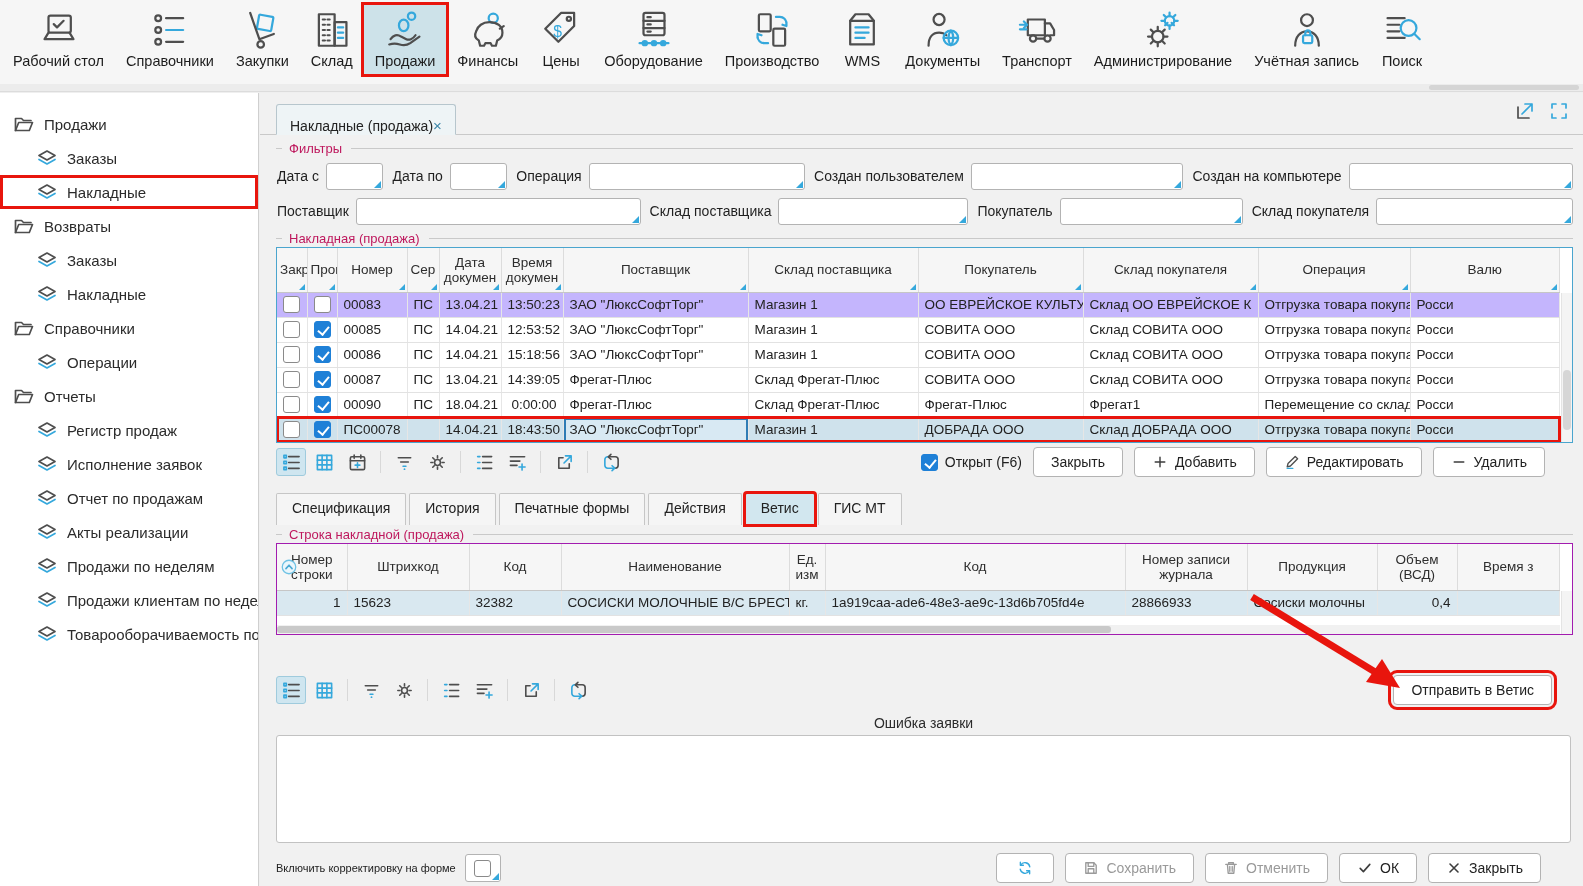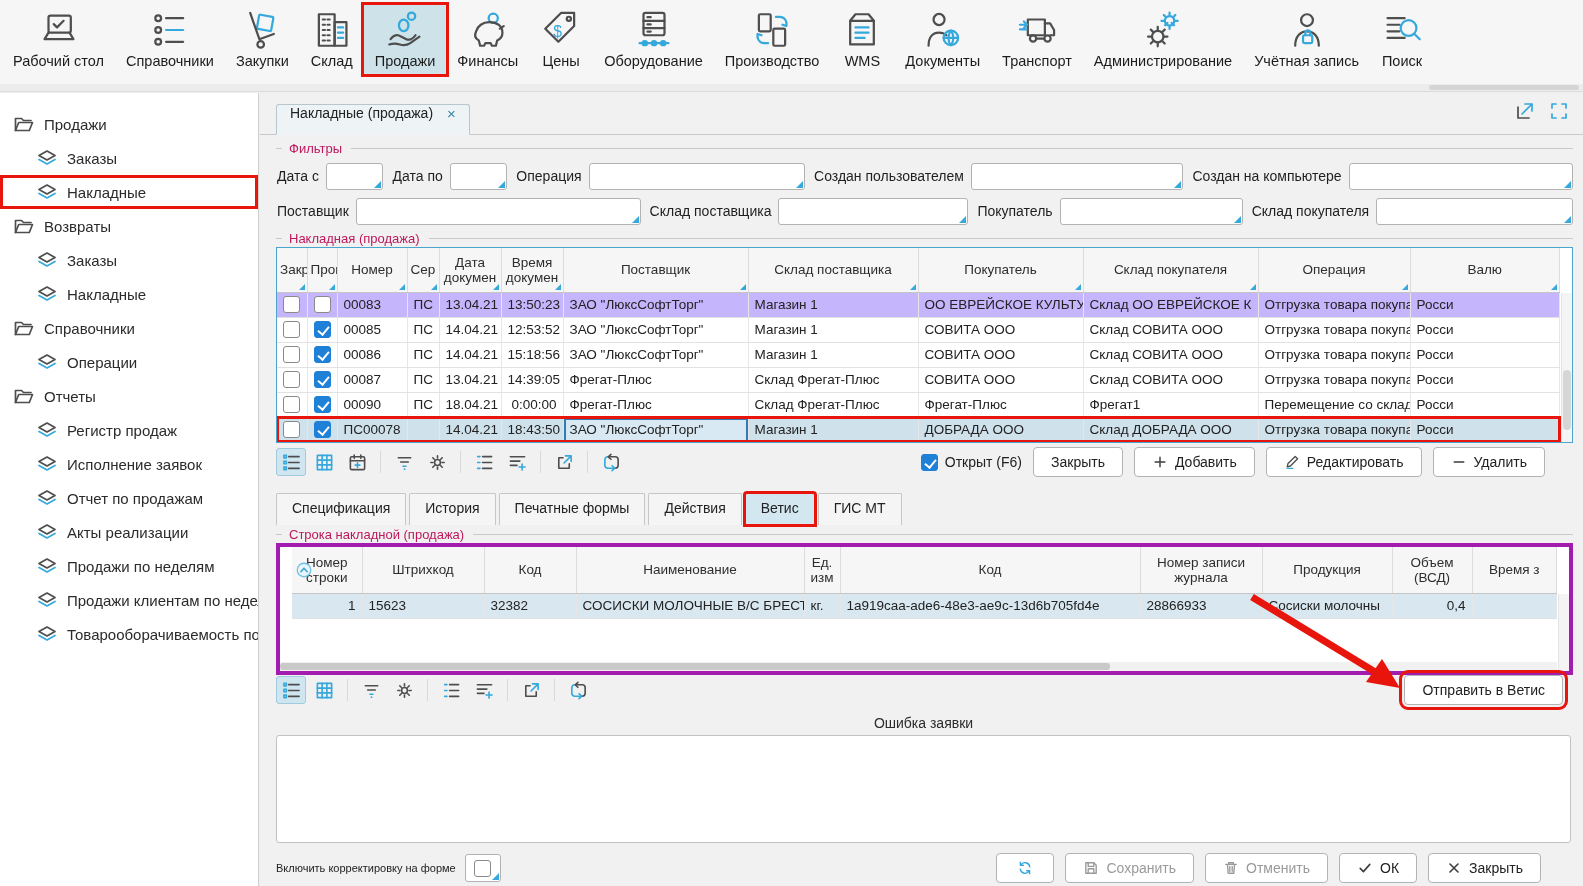--- a/index.html
+++ b/index.html
@@ -44,21 +44,21 @@
   .tree-row.item { padding-left: 36px; }
   .tree-row .icon svg { width: 22px; height: 22px; }
   .tree-row.annotated { outline-offset: -3px; }
 
   
   #main { position: absolute; top: 93px; left: 260px; width: 1323px; bottom: 0; background: #f1f1f1; }
 
   #doc-tabbar { position: absolute; top: 0; left: 0; right: 0; height: 42px; border-bottom: 1px solid #c9c9c9; }
   .doc-tab {
     position: absolute; left: 16px; bottom: -1px; height: 31px;
-    display: flex; gap: 14px; align-items: flex-start; padding: 0 13px;
+    display: flex; gap: 0; align-items: flex-end; padding: 0 13px;
     background: #eef4f6; border: 1px solid #b7c6cd; border-bottom: 1px solid #eef4f6;
     border-radius: 3px 3px 0 0; font-size: 14px; cursor: pointer;
   }
   .doc-tab .close { color: #3b86a8; font-size: 15px; cursor: pointer; }
   #win-icons { position: absolute; right: 14px; top: 8px; display: flex; gap: 14px; }
   #win-icons .icon { cursor: pointer; }
   #win-icons .icon svg { width: 20px; height: 20px; }
 
   .groupbox { position: absolute; left: 16px; right: 10px; }
   .gb-head { display: flex; align-items: center; color: #be185d; font-size: 13px; height: 14px; }
@@ -129,31 +129,31 @@
 
   #detail-tabs { position: absolute; top: 400px; left: 16px; height: 32px; display: flex; gap: 3px; }
   .dtab {
     padding: 6px 15px; background: #f5f5f5; border: 1px solid #c6c6c6; border-bottom: none;
     border-radius: 2px 2px 0 0; font-size: 14px; cursor: pointer; white-space: nowrap;
   }
   .dtab.selected { background: #d2e7ef; }
   .dtab.annotated { outline-offset: -1px; }
 
   #gb-spec { top: 434px; }
-  .spec-wrap { position: relative; margin-top: 2px; border: 4px solid #a21caf; background: #fff; height: 132px; overflow: hidden; padding-left: 12px; }
+  .spec-wrap { position: relative; margin-top: 2px; border: 1px solid #a21caf; background: #fff; height: 92px; overflow: hidden; }
   #spec-table { width: calc(100% - 12px); font-size: 13.5px; }
   #spec-table thead th { height: 46px; }
   #spec-table tbody tr { background: #d9e8f0; }
   .sort-ic { position: absolute; left: 3px; top: 50%; margin-top: -9px; }
   .sort-ic svg { width: 18px; height: 18px; }
   .hscroll { position: absolute; left: 0; right: 12px; bottom: 0; height: 9px; background: #f1f1f1; }
   .hscroll .thumb { position: absolute; left: 0; width: 65%; top: 1px; bottom: 1px; background: #c9c9c9; border-radius: 3px; }
   .spec-wrap .vscroll { top: 47px; }
 
-  #send-vetis { margin-left: auto; margin-right: 10px; outline: 3px solid #e8150d; outline-offset: 2px; }
+  #send-vetis { margin-left: auto; margin-right: 21px; outline: 3px solid #e8150d; outline-offset: 2px; }
 
   #arrow-annotation { position: absolute; left: 960px; top: 492px; width: 220px; height: 116px; pointer-events: none; }
 
   #error-title { position: absolute; top: 622px; left: 16px; right: 12px; text-align: center; font-size: 14px; color: #2b2b2b; }
   #error-box {
     position: absolute; top: 642px; left: 16px; right: 12px; height: 108px;
     background: #fff; border: 1px solid #c2c2c2; border-radius: 3px; resize: none; outline: none;
     font: inherit; padding: 6px;
   }
   #bottom-bar { position: absolute; top: 760px; height: 30px; left: 16px; right: 12px; display: flex; align-items: center; }

